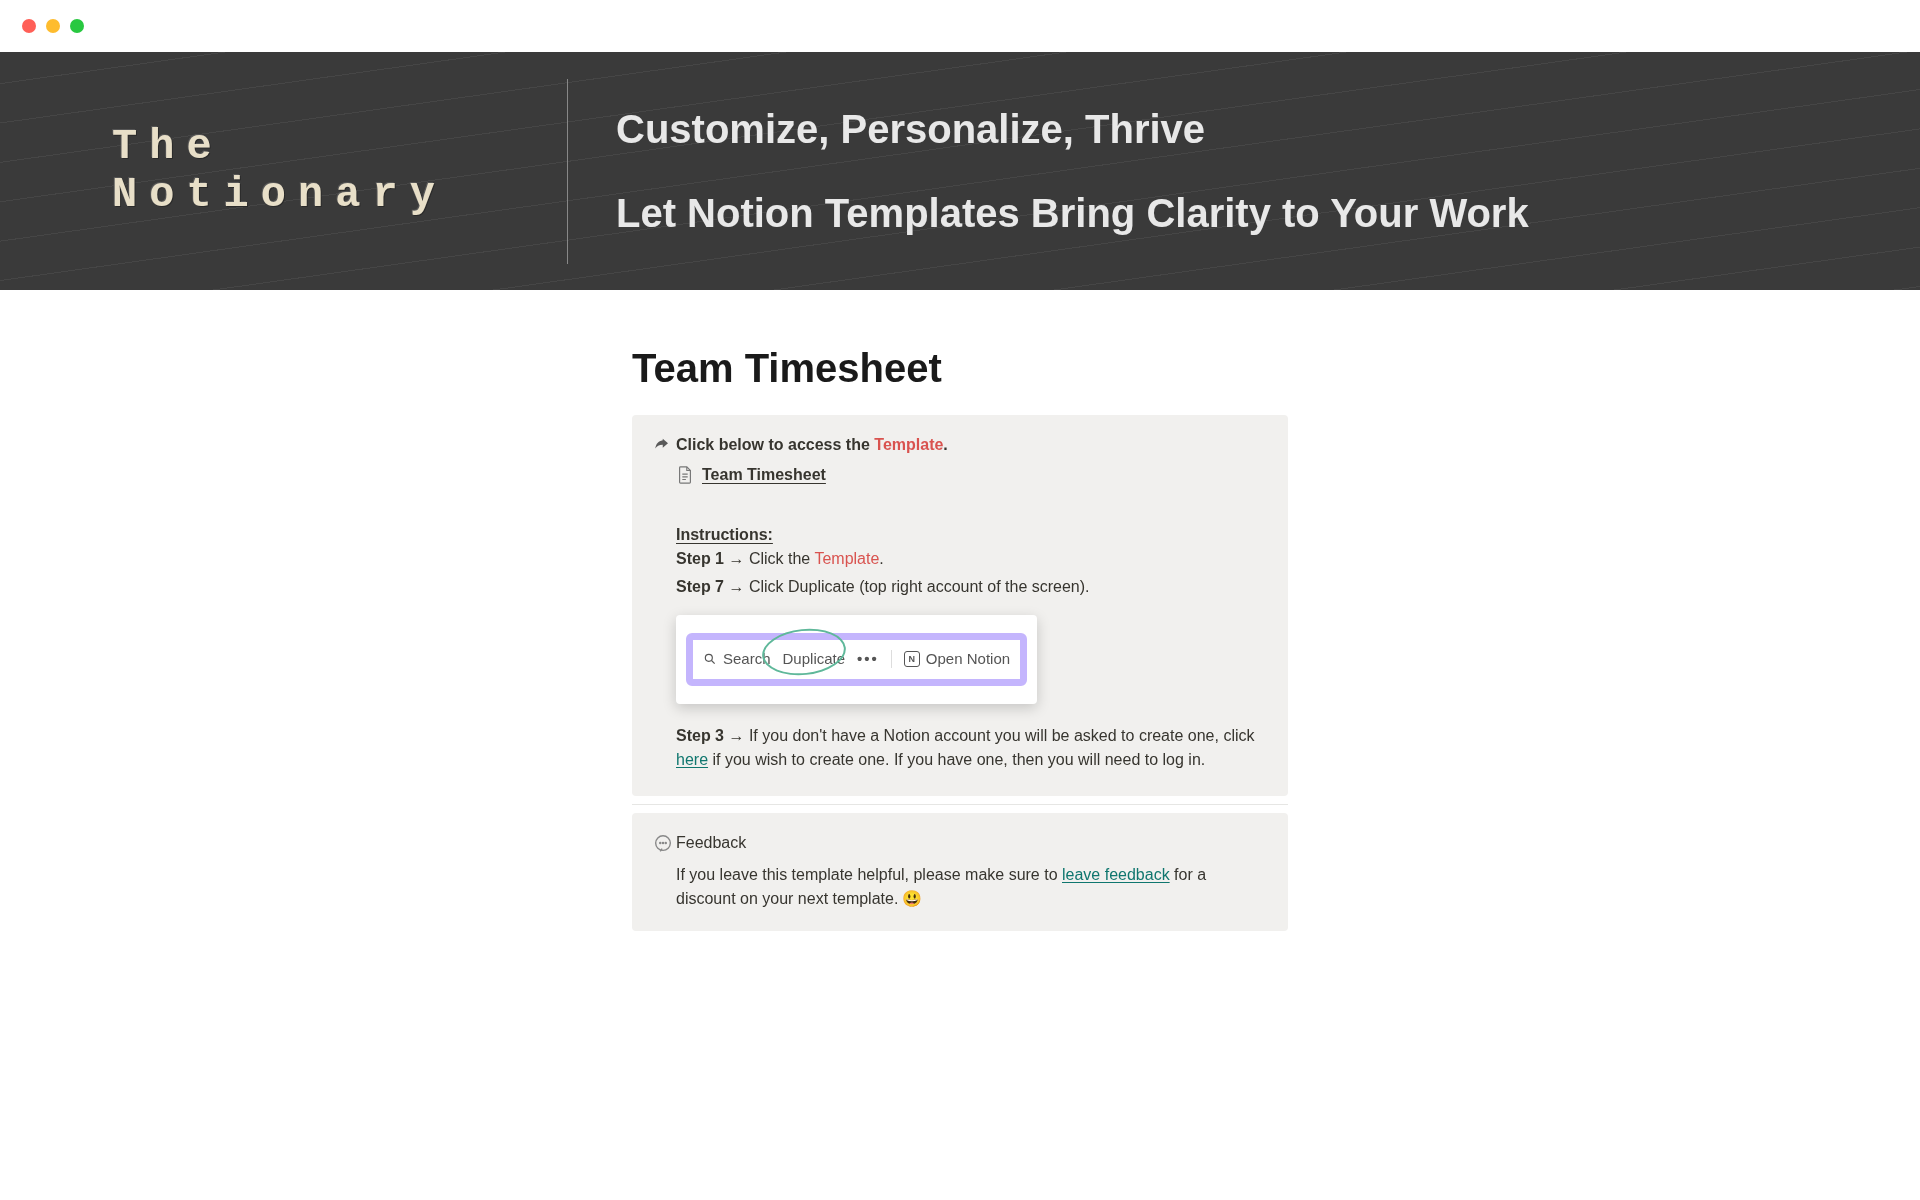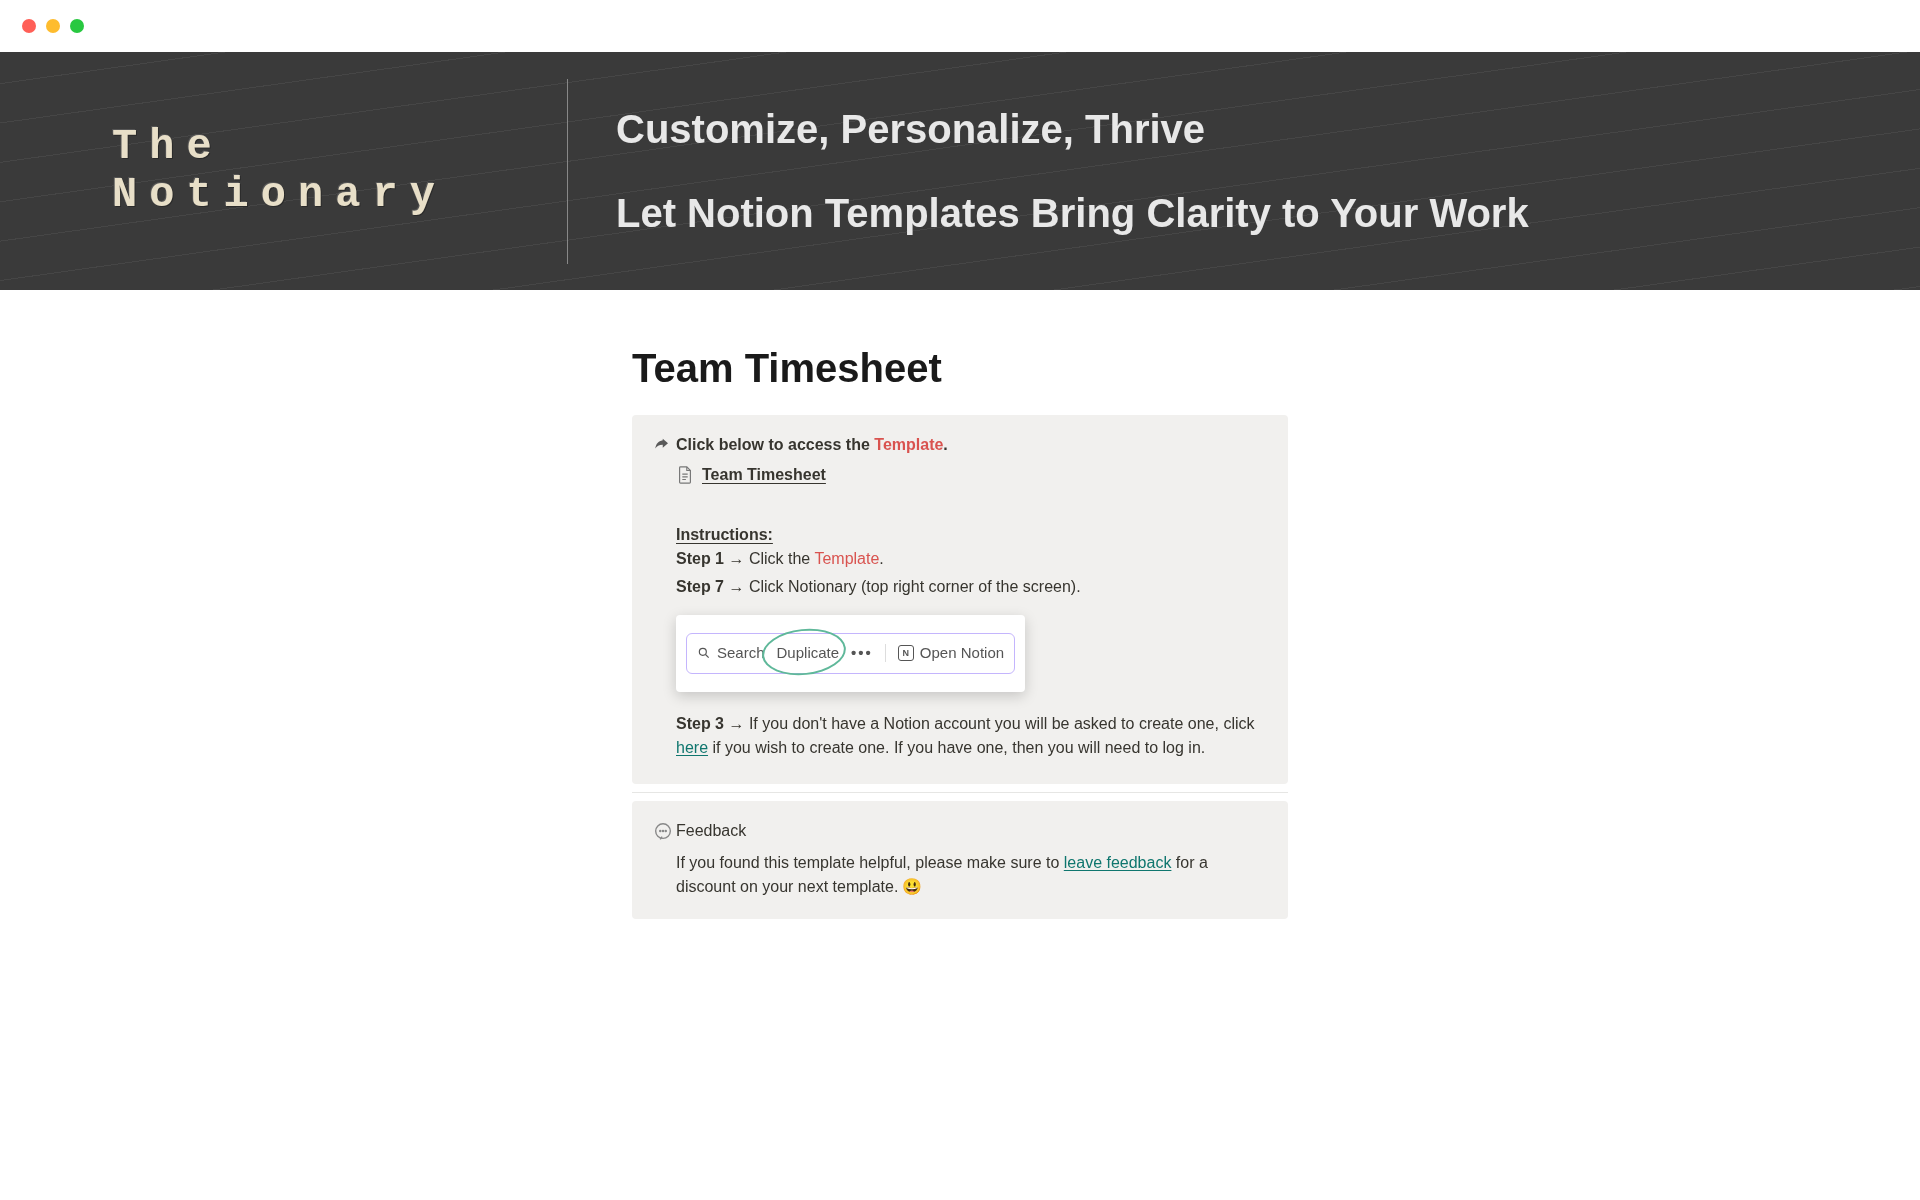--- a/index.html
+++ b/index.html
@@ -144,21 +144,21 @@
 .toolbar-img {
   background: #fff;
   border-radius: 4px;
   box-shadow: 0 4px 14px rgba(0,0,0,0.18);
   padding: 18px 10px;
   margin: 12px 0 20px;
   display: inline-block;
   position: relative;
 }
 .toolbar-inner {
-  border: 1px solid #c4b5fd;
+  border: 7px solid #c4b5fd;
   border-radius: 6px;
   padding: 8px 10px;
   display: flex;
   align-items: center;
   gap: 12px;
   font-size: 15px;
   color: #555;
 }
 .toolbar-item { display: inline-flex; align-items: center; gap: 6px; }
 .ellipsis { letter-spacing: 2px; font-weight: bold; }
@@ -246,21 +246,21 @@
 
       <div class="instructions-label">Instructions:</div>
 
       <div class="step-line">
         <span class="bold">Step 1</span>
         <span class="arrow">→</span><span> Click the </span><span class="template-red">Template</span><span>.</span>
       </div>
 
       <div class="step-line">
         <span class="bold">Step 7</span>
-        <span class="arrow">→</span><span> Click Notionary (top right corner of the screen).</span>
+        <span class="arrow">→</span><span> Click Duplicate (top right account of the screen).</span>
       </div>
 
       <div class="toolbar-img">
         <div class="toolbar-inner">
           <span class="toolbar-item">
             <svg width="14" height="14" viewBox="0 0 24 24" fill="none" stroke="#555" stroke-width="2">
                 <circle cx="10" cy="10" r="6"></circle>
                 <path d="M20 20l-5-5"></path>
               </svg>
             <span>Search</span>
@@ -293,17 +293,17 @@
           <circle cx="12" cy="11" r="8"></circle>
           <path d="M9 20l2-3"></path>
           <circle cx="9" cy="11" r="0.6" fill="#888"></circle>
           <circle cx="12" cy="11" r="0.6" fill="#888"></circle>
           <circle cx="15" cy="11" r="0.6" fill="#888"></circle>
         </svg>
     </div>
     <div class="callout-body">
       <div class="feedback-title">Feedback</div>
       <div>
-        <span>If you found this template helpful, please make sure to </span><span class="muted-link">leave feedback</span><span> for a discount on your next template. </span><span>😃</span>
+        <span>If you leave this template helpful, please make sure to </span><span class="muted-link">leave feedback</span><span> for a discount on your next template. </span><span>😃</span>
       </div>
     </div>
   </div>
 </div>
 
 </body></html>

